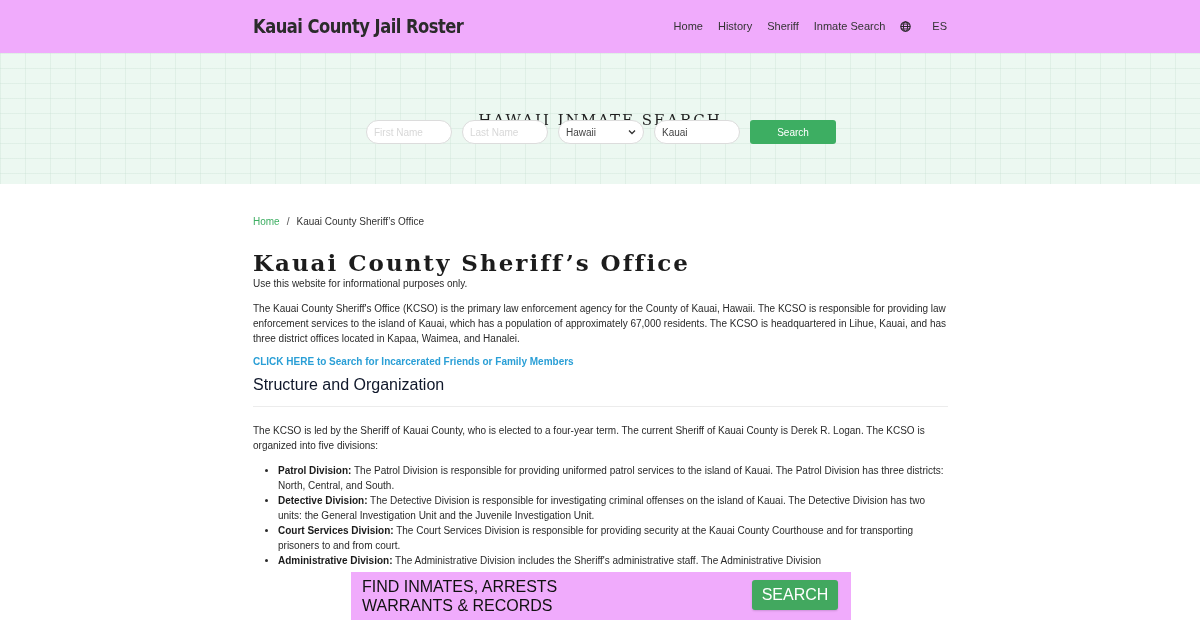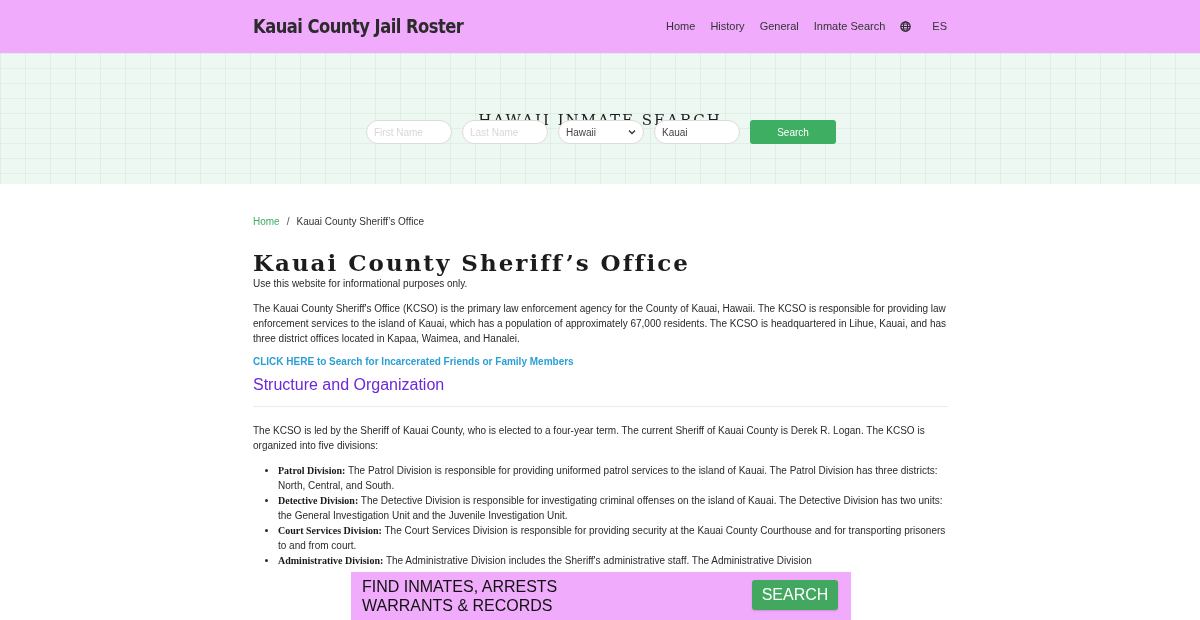--- a/index.html
+++ b/index.html
@@ -25,39 +25,39 @@
 
   .content { position: absolute; left: 253px; top: 184px; width: 695px; }
   .crumb { margin-top: 32px; font-size: 10px; color: #333; }
   .crumb a { color: #3dae62; text-decoration: none; }
   .crumb .sep { margin: 0 7px; color: #555; }
   h1 { margin-top: 22px; font-family: "DejaVu Serif", serif; font-size: 23px; font-weight: bold; letter-spacing: 2px; color: #1c1c1c; }
   p { font-size: 10px; line-height: 15px; color: #2a2a2a; }
   .p1 { }
   .p2 { margin-top: 10px; }
   .cta { display: block; margin-top: 10px; font-size: 10px; font-weight: bold; color: #2a9fd6; text-decoration: none; }
-  h2 { margin-top: 9px; font-size: 16px; font-weight: normal; color: #6d28d9; padding-bottom: 12px; border-bottom: 1px solid #ececec; }
+  h2 { margin-top: 9px; font-size: 16px; font-weight: normal; color: #0f172a; padding-bottom: 12px; border-bottom: 1px solid #ececec; }
   .p3 { margin-top: 16px; }
   ul { margin-top: 10px; padding-left: 25px; }
   li { font-size: 10px; line-height: 15px; color: #2a2a2a; }
-  li b { color: #1a1a1a; font-family: Liberation Serif, serif; }
+  li b { color: #1a1a1a; }
 
   .banner { position: absolute; left: 351px; top: 572px; width: 500px; height: 48px; background: #f0abfc; }
   .banner-text { position: absolute; left: 11px; top: 5px; font-size: 16px; line-height: 19px; font-weight: normal; color: #111; }
   .banner-btn { position: absolute; left: 401px; top: 8px; width: 86px; height: 30px; background: #42a85f; color: #fff; border-radius: 3px; font-size: 16px; display: flex; align-items: center; justify-content: center; box-shadow: 0 1px 2px rgba(0,0,0,0.15); }
 </style>
 </head>
 <body>
 
 <div class="topbar">
   <div class="brand">Kauai County Jail Roster</div>
   <nav class="nav">
     <a href="#">Home</a>
     <a href="#">History</a>
-    <a href="#">General</a>
+    <a href="#">Sheriff</a>
     <a href="#">Inmate Search</a>
     <a href="#" class="lang">
       <svg width="11" height="11" viewBox="0 0 16 16">
           <circle cx="8" cy="8" r="6.8" fill="none" stroke="#222" stroke-width="1.6"></circle>
           <ellipse cx="8" cy="8" rx="3" ry="6.8" fill="none" stroke="#222" stroke-width="1.4"></ellipse>
           <line x1="1.2" y1="8" x2="14.8" y2="8" stroke="#222" stroke-width="1.4"></line>
           <line x1="2.5" y1="4.5" x2="13.5" y2="4.5" stroke="#222" stroke-width="1.2"></line>
           <line x1="2.5" y1="11.5" x2="13.5" y2="11.5" stroke="#222" stroke-width="1.2"></line>
         </svg>
       <span>ES</span>

